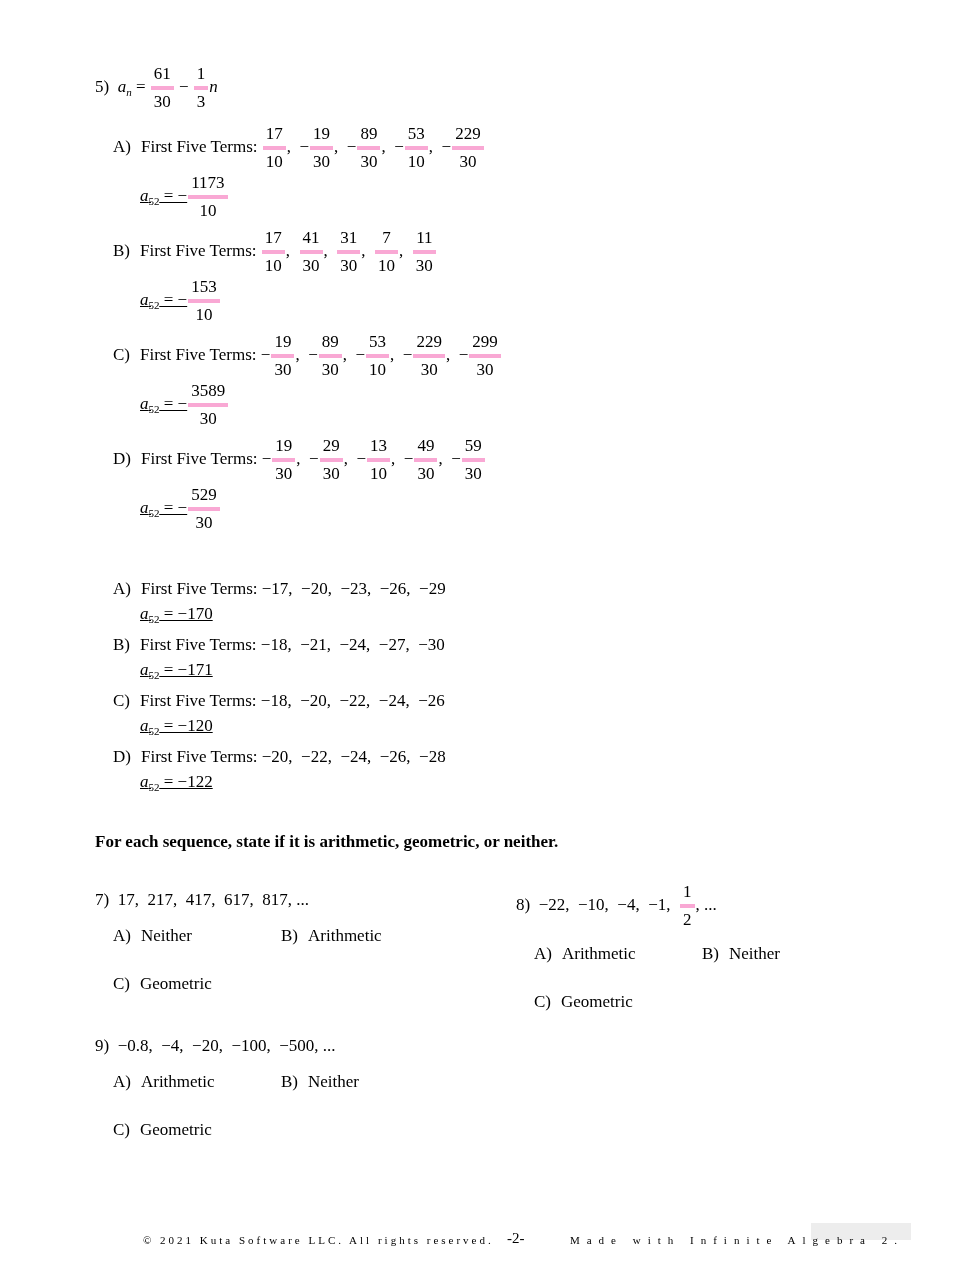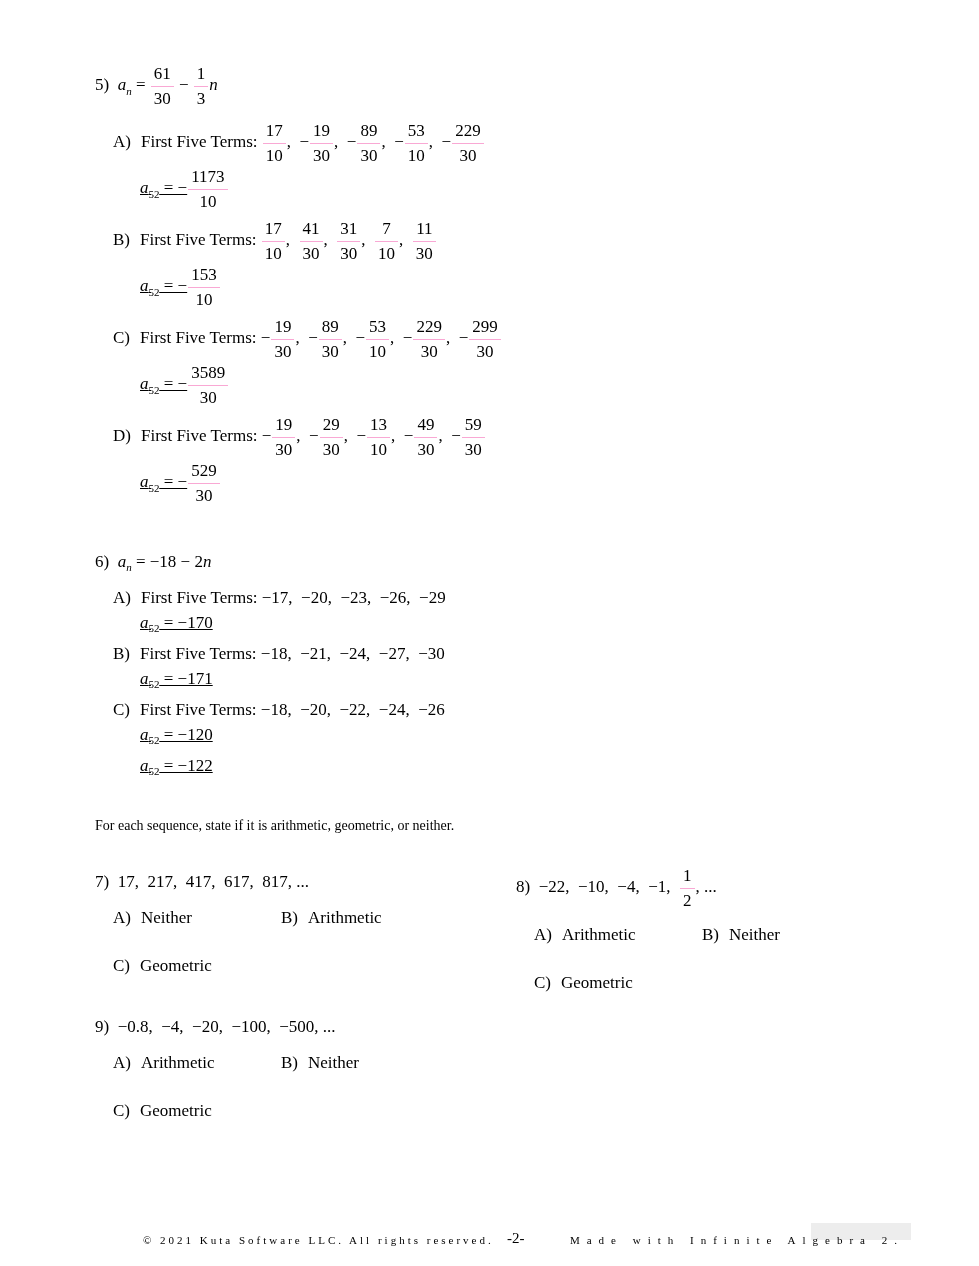--- a/index.html
+++ b/index.html
@@ -12,28 +12,28 @@
     font-size: 17px;
     color: #000;
   }
   .content { padding: 64px 40px 0 95px; }
   .problem { line-height: 24px; }
   .tok-text { white-space: pre; }
   .tok-var { font-style: italic; white-space: pre; }
   sub.tok-sub { font-size: 11px; line-height: 1; }
   sub.tok-sub.it { font-style: italic; }
   .frac { display: inline-block; vertical-align: middle; text-align: center; margin: 0 1px; }
-  .frac .num { display: block; padding: 0 3px 2px; border-bottom: 1px solid #f9a8d4; line-height: 20px; }
+  .frac .num { display: block; padding: 0 3px 2px; border-bottom: 4px solid #f9a8d4; line-height: 20px; }
   .frac .den { display: block; padding: 2px 3px 0; line-height: 20px; }
   .prob-title { margin-bottom: 12px; }
   .choice { margin: 0 0 7px 18px; }
   .choice-label { margin-right: 10px; }
   .choice-answer { margin-left: 27px; margin-top: 1px; text-decoration: underline; }
   #slot-p6 { margin-top: 44px; }
-  .heading { font-size: 14px; font-weight: normal; margin-top: 36px; line-height: 24px; }
+  .heading { font-size: 17px; font-weight: bold; margin-top: 36px; line-height: 24px; }
   .two-col { display: flex; margin-top: 15px; align-items: center; }
   .col-left { flex: 0 0 421px; width: 421px; }
   .col-right { margin-top: 13px; }
   #slot-p9 { margin-top: 20px; }
   .options { display: grid; grid-template-columns: 168px auto; row-gap: 24px; justify-content: start; margin-left: 18px; }
   .opt-label { margin-right: 10px; }
   footer { position: absolute; left: 95px; right: 75px; bottom: 18px; font-size: 11px; height: 16px; z-index: 2; }
   .footer-left { letter-spacing: 3px; position: absolute; left: 0; top: 2px; white-space: nowrap; margin-left: 48px; }
   .footer-right { letter-spacing: 7px; position: absolute; right: 0; top: 2px; white-space: nowrap; text-align: center; }
   .footer-page { position: absolute; left: 52%; transform: translateX(-50%); top: -2px; font-size: 15px; letter-spacing: 0; }
@@ -56,34 +56,34 @@
       <div class="choice">
         <div class="choice-line"><span class="choice-label">C)</span><span class="tok-text">First Five Terms: −</span><span class="frac"><span class="num">19</span><span class="den">30</span></span><span class="tok-text">,  −</span><span class="frac"><span class="num">89</span><span class="den">30</span></span><span class="tok-text">,  −</span><span class="frac"><span class="num">53</span><span class="den">10</span></span><span class="tok-text">,  −</span><span class="frac"><span class="num">229</span><span class="den">30</span></span><span class="tok-text">,  −</span><span class="frac"><span class="num">299</span><span class="den">30</span></span></div>
         <div class="choice-answer"><span class="tok-var">a</span><sub class="tok-sub">52</sub><span class="tok-text"> = −</span><span class="frac"><span class="num">3589</span><span class="den">30</span></span></div>
       </div>
       <div class="choice">
         <div class="choice-line"><span class="choice-label">D)</span><span class="tok-text">First Five Terms: −</span><span class="frac"><span class="num">19</span><span class="den">30</span></span><span class="tok-text">,  −</span><span class="frac"><span class="num">29</span><span class="den">30</span></span><span class="tok-text">,  −</span><span class="frac"><span class="num">13</span><span class="den">10</span></span><span class="tok-text">,  −</span><span class="frac"><span class="num">49</span><span class="den">30</span></span><span class="tok-text">,  −</span><span class="frac"><span class="num">59</span><span class="den">30</span></span></div>
         <div class="choice-answer"><span class="tok-var">a</span><sub class="tok-sub">52</sub><span class="tok-text"> = −</span><span class="frac"><span class="num">529</span><span class="den">30</span></span></div>
       </div>
     </section>
   <section class="problem" id="slot-p6">
-      <div class="prob-title"><span class="tok-text">6)  </span><span class="tok-var">a</span><sub class="tok-sub it">n</sub><span class="tok-text"> = −18 − 2</span><span class="tok-var">n</span></div>
       <div class="choice">
         <div class="choice-line"><span class="choice-label">A)</span><span class="tok-text">First Five Terms: −17,  −20,  −23,  −26,  −29</span></div>
         <div class="choice-answer"><span class="tok-var">a</span><sub class="tok-sub">52</sub><span class="tok-text"> = −170</span></div>
       </div>
       <div class="choice">
         <div class="choice-line"><span class="choice-label">B)</span><span class="tok-text">First Five Terms: −18,  −21,  −24,  −27,  −30</span></div>
         <div class="choice-answer"><span class="tok-var">a</span><sub class="tok-sub">52</sub><span class="tok-text"> = −171</span></div>
       </div>
       <div class="choice">
         <div class="choice-line"><span class="choice-label">C)</span><span class="tok-text">First Five Terms: −18,  −20,  −22,  −24,  −26</span></div>
         <div class="choice-answer"><span class="tok-var">a</span><sub class="tok-sub">52</sub><span class="tok-text"> = −120</span></div>
       </div>
       <div class="choice">
+        <div class="choice-line"><span class="choice-label">D)</span><span class="tok-text">First Five Terms: −20,  −22,  −24,  −26,  −28</span></div>
         <div class="choice-answer"><span class="tok-var">a</span><sub class="tok-sub">52</sub><span class="tok-text"> = −122</span></div>
       </div>
     </section>
   <h2 class="heading">For each sequence, state if it is arithmetic, geometric, or neither.</h2>
   <div class="two-col">
     <section class="problem col-left" id="slot-p7">
         <div class="prob-title"><span class="tok-text">7)  17,  217,  417,  617,  817, ...</span></div>
         <div class="options">
           <span class="option"><span class="opt-label">A)</span><span class="opt-text">Neither</span></span>
           <span class="option"><span class="opt-label">B)</span><span class="opt-text">Arithmetic</span></span>

